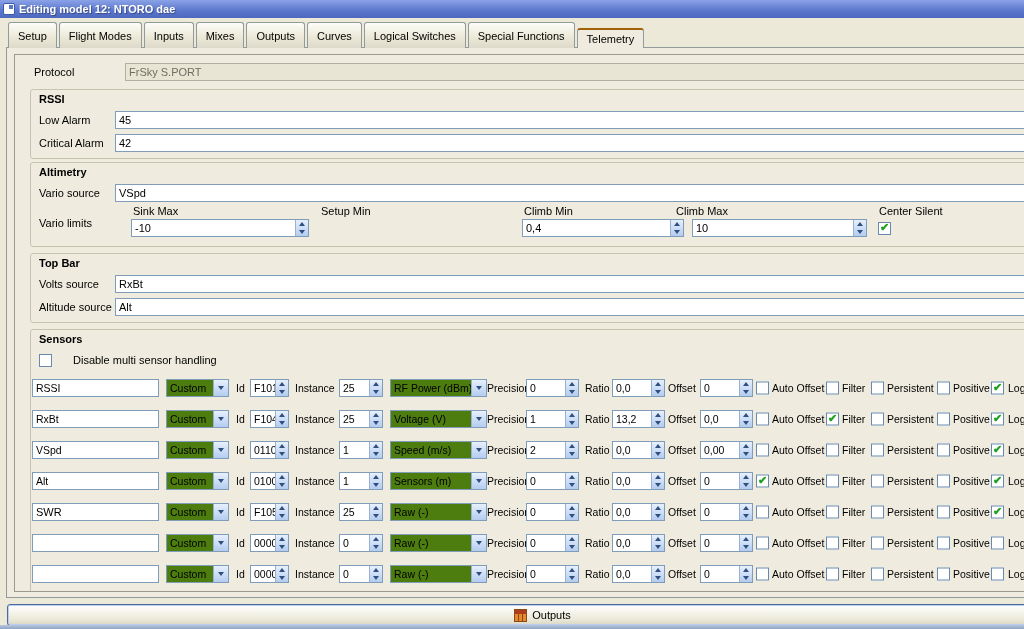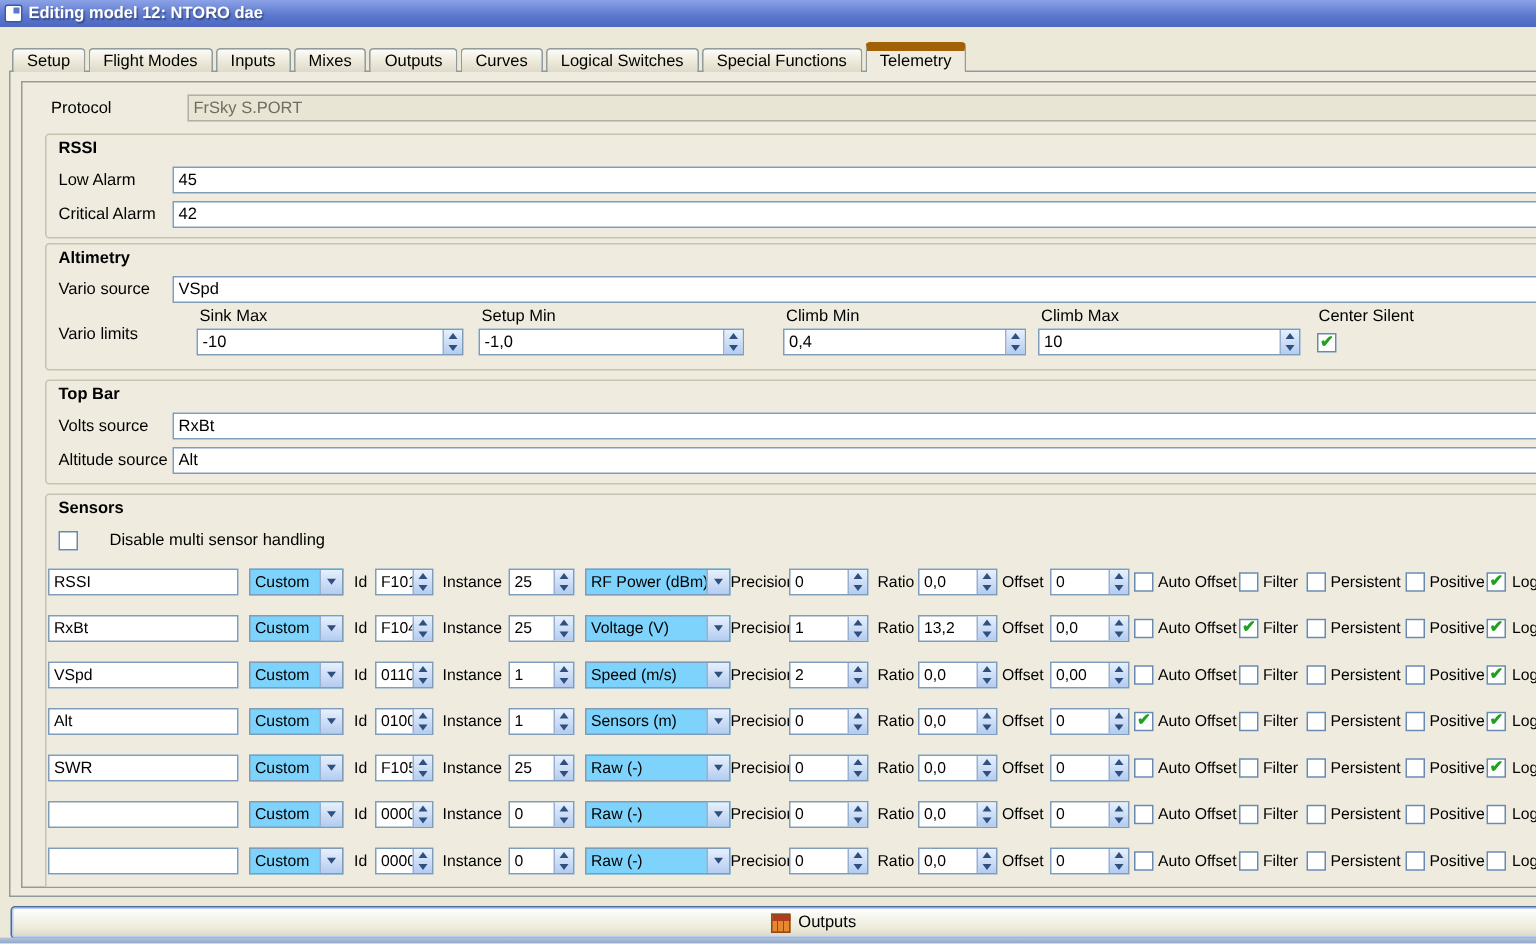--- a/index.html
+++ b/index.html
@@ -8,22 +8,22 @@
   .window { width:1085px; position:absolute; top:0; left:0; }
 
   
   .titlebar { height:18px; background:linear-gradient(#8ba2e6,#5a76cd 60%,#4d68be); display:flex; align-items:center; padding-left:3px; }
   .title-icon { width:12px; height:12px; background:#fff; border:1px solid #3a5aa8; border-radius:2px; position:relative; flex:0 0 auto; }
   .title-icon::after { content:""; position:absolute; right:1px; top:1px; width:4px; height:4px; background:#5a76cd; }
   .title-text { color:#fff; font-weight:bold; font-size:11px; margin-left:4px; text-shadow:1px 1px 1px rgba(0,0,0,.35); white-space:nowrap; }
 
   
   .tabstrip { margin:10px 0 0 8px; display:flex; align-items:flex-end; position:relative; z-index:2; height:20px; }
-  .tab { height:16px; padding:0 9px; display:inline-flex; align-items:center; border:1px solid #919b9c; border-bottom:none; border-radius:3px 3px 0 0; background:linear-gradient(#fdfdf8,#ece9d8 55%,#dedacb); margin-right:2px; cursor:default; white-space:nowrap; }
-  .tab.active { height:20px; background:#efecdf; border-top:6px solid #a16207; padding-top:0; position:relative; }
+  .tab { height:26px; padding:0 9px; display:inline-flex; align-items:center; border:1px solid #919b9c; border-bottom:none; border-radius:3px 3px 0 0; background:linear-gradient(#fdfdf8,#ece9d8 55%,#dedacb); margin-right:2px; cursor:default; white-space:nowrap; }
+  .tab.active { height:20px; background:#efecdf; border-top:2px solid #a16207; padding-top:0; position:relative; }
   .tab.active::after { content:""; position:absolute; left:0; right:0; bottom:-1px; height:2px; background:#efecdf; }
 
   
   .tabpane { margin-left:6px; width:1079px; border:1px solid #919b9c; background:#efecdf; height:551px; padding:6px 8px 5px 7px; position:relative; z-index:1; margin-top:-1px; }
   .scrollarea { border:1px solid #9a9a91; background:#efecdf; height:538px; overflow:hidden; position:relative; }
   .formwrap { width:1250px; padding:8px 0 0 8px; }
 
   
   .frow { display:flex; align-items:center; height:18px; }
   .frow .flabel { width:76px; margin-left:8px; flex:0 0 auto; }
@@ -37,33 +37,33 @@
   .groupbox { border:1px solid #c6c3ae; border-radius:3px; margin:0 0 0 7px; width:1235px; padding:3px 0 6px 0; background:#efecdf; }
   .gtitle { font-weight:bold; margin-left:8px; height:14px; }
   .groupbox .frow { margin-top:4px; }
 
   
   .limits-row { display:flex; margin-top:3px; }
   .limits-row .flabel { width:92px; margin-left:8px; align-self:center; }
   .limits-block { position:relative; height:35px; width:1110px; }
   .lim-h { position:absolute; top:0; white-space:nowrap; }
   .lim-w { position:absolute; top:14px; }
-  .lh1{left:2px}.lh2{left:190px}.lh3{left:393px}.lh4{left:563px}.lh5{left:748px}
+  .lh1{left:2px}.lh2{left:190px}.lh3{left:393px}.lh4{left:545px}.lh5{left:748px}
   .lw1{left:0;width:178px}.lw2{left:188px;width:177px}.lw3{left:391px;width:162px}.lw4{left:561px;width:175px}
   .lim-cb{left:747px;top:17px;position:absolute;}
 
   
   .spin { height:18px; border:1px solid #7f9db9; background:#fff; display:flex; }
   .spin-val { flex:1; font-size:10.5px; padding:2px 0 0 3px; overflow:hidden; white-space:nowrap; }
   .spin-btns { width:13px; flex:0 0 auto; border-left:1px solid #9ab0d0; background:linear-gradient(#e7f0fd,#b4ccf0); display:flex; flex-direction:column; }
   .spin-btns i { flex:1; position:relative; display:block; }
   .spin-btns i::after { content:""; position:absolute; left:50%; top:50%; border:3px solid transparent; }
   .spin-btns .up::after { transform:translate(-50%,-72%); border-bottom:4px solid #2f4f7e; }
   .spin-btns .dn::after { transform:translate(-50%,-28%); border-top:4px solid #2f4f7e; }
-  .combo { height:18px; border:1px solid #7f9db9; background:#7dd3fc; display:flex; }
+  .combo { height:18px; border:1px solid #7f9db9; background:#4d7c0f; display:flex; }
   .combo-val { flex:1; font-size:10.5px; padding:2px 0 0 3px; overflow:hidden; white-space:nowrap; }
   .combo-btn { width:15px; flex:0 0 auto; border-left:1px solid #9ab0d0; background:linear-gradient(#e7f0fd,#b4ccf0); position:relative; }
   .combo-btn::after { content:""; position:absolute; left:50%; top:50%; transform:translate(-50%,-30%); border:3px solid transparent; border-top:4px solid #2f4f7e; }
 
   
   .cb { width:13px; height:13px; border:1px solid #688ab0; background:#fff; display:inline-block; position:relative; flex:0 0 auto; }
   .cb.on::after { content:"\2714"; position:absolute; left:1px; top:-2px; font-size:11px; font-weight:bold; color:#1fa11f; }
   .cbl { margin-left:21px; }
   .cbrow { display:flex; align-items:center; margin:6px 0 0 8px; height:14px; }
 
@@ -175,27 +175,20 @@
               <span class="lim-h lh3">Climb Min</span>
               <span class="lim-h lh4">Climb Max</span>
               <span class="lim-h lh5">Center Silent</span>
               <span class="spin lim-w lw1">
                 <span class="spin-val" style="font-size:11px">-10</span>
                 <span class="spin-btns">
                     <i class="up"></i>
                     <i class="dn"></i>
                   </span>
               </span>
-              <span class="spin lim-w lw2">
-                <span class="spin-val" style="font-size:11px">-1,0</span>
-                <span class="spin-btns">
-                    <i class="up"></i>
-                    <i class="dn"></i>
-                  </span>
-              </span>
               <span class="spin lim-w lw3">
                 <span class="spin-val" style="font-size:11px">0,4</span>
                 <span class="spin-btns">
                     <i class="up"></i>
                     <i class="dn"></i>
                   </span>
               </span>
               <span class="spin lim-w lw4">
                 <span class="spin-val" style="font-size:11px">10</span>
                 <span class="spin-btns">

